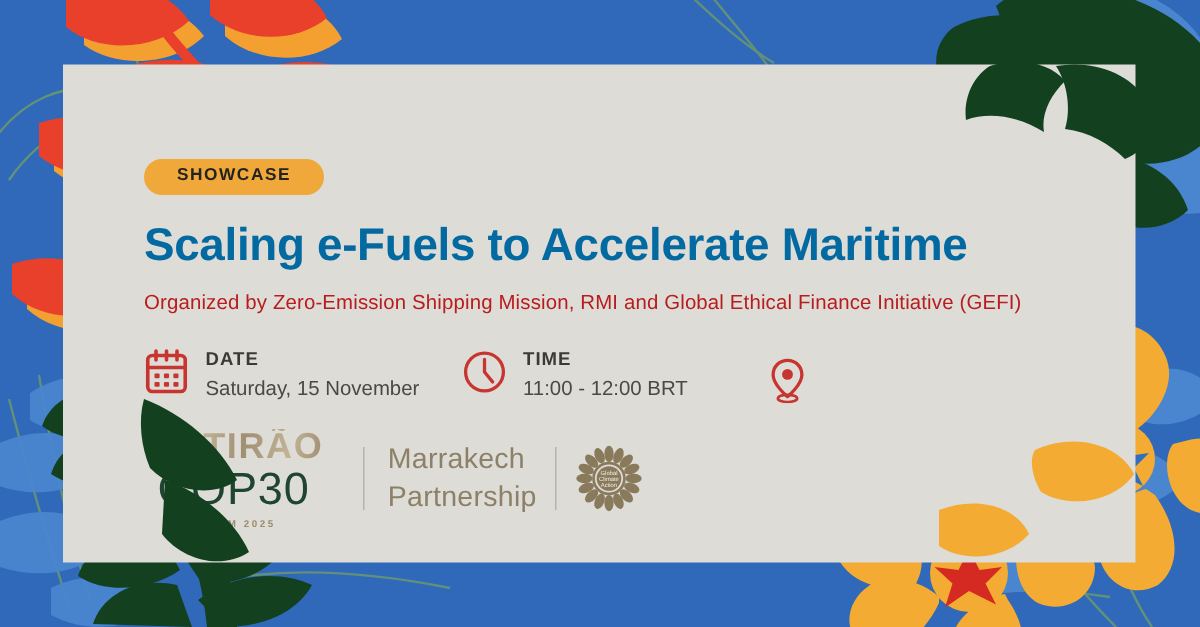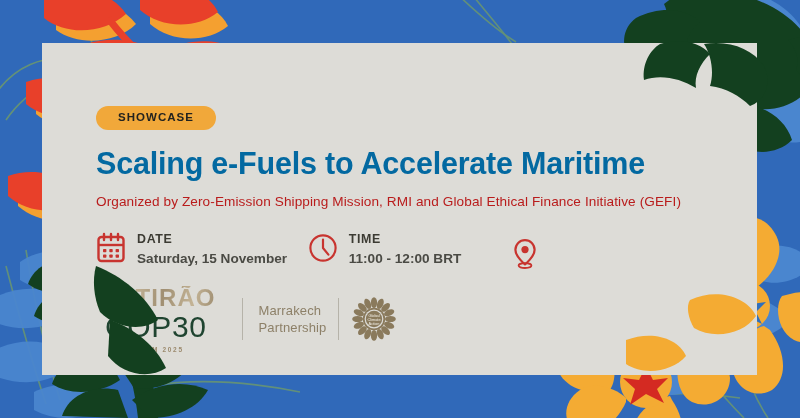--- a/index.html
+++ b/index.html
@@ -45,40 +45,40 @@
   .info-block{display:flex;align-items:flex-start;}
   .info-block.date{width:220px;}
   .info-block.time{width:210px;}
   .info-block.location{width:230px;}
   .info-icon{flex:0 0 auto;width:30px;height:32px;margin-right:11px;margin-top:1px;}
   .info-text{padding-top:1px;}
   .info-label{
     color:#3c3b33;font-size:12.4px;font-weight:bold;letter-spacing:.055em;
     line-height:1.25;
   }
-  .info-value{color:#4a4a44;font-size:13.6px;line-height:1.45;margin-top:1px;font-weight:bold;}
+  .info-value{color:#4a4a44;font-size:13.6px;line-height:1.45;margin-top:1px;}
 
   
   .logos{position:absolute;left:54px;top:243px;display:flex;align-items:center;}
   .cop-logo{text-align:center;}
   .cop-mutirao{
     font-size:24px;font-weight:bold;letter-spacing:.045em;line-height:1;
     background:linear-gradient(100deg,#b9a88d 0%,#cdbda0 25%,#a08f72 55%,#c3b395 80%,#9d8c6f 100%);
     -webkit-background-clip:text;background-clip:text;color:transparent;
   }
   .cop-30{
     font-size:30px;letter-spacing:.02em;line-height:1.05;color:#1f4430;
     margin-top:1px;font-weight:normal;
   }
   .cop-belem{
     font-size:6.5px;letter-spacing:.26em;color:#9c8a6d;margin-top:3px;font-weight:bold;
   }
   .logo-divider{width:1px;height:42px;background:#b6b3a9;margin:0 16px 0 26px;}
   .mp-text{
-    color:#8d8068;font-size:13px;line-height:1.35;letter-spacing:.01em;
+    color:#8d8068;font-size:19px;line-height:1.35;letter-spacing:.01em;
   }
   .mp-divider{width:1px;height:42px;background:#b6b3a9;margin:0 12px;}
   .gca-emblem{width:46px;height:46px;}
 </style>
 </head>
 <body>
 
 <div class="stage">
 
   <svg class="bg-svg" viewBox="0 0 800 418">

